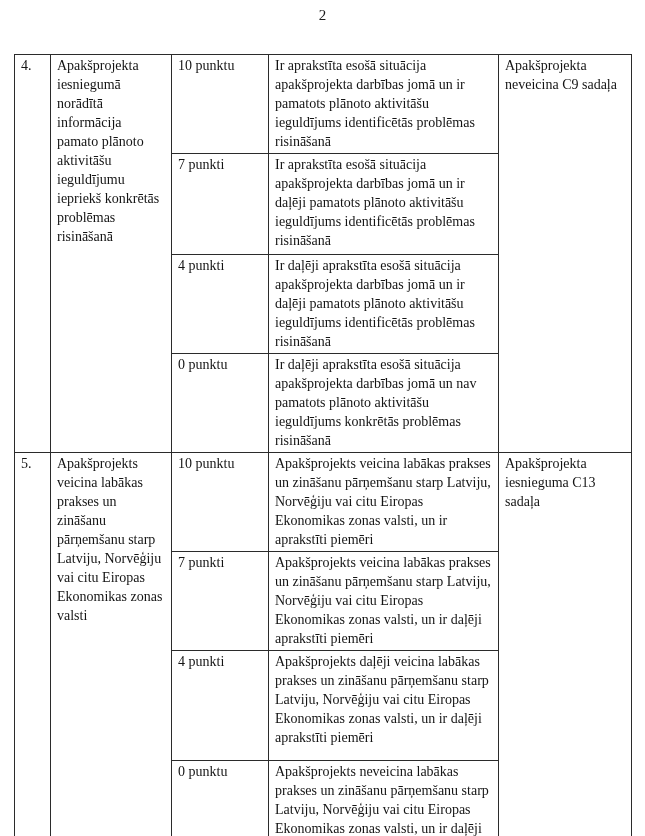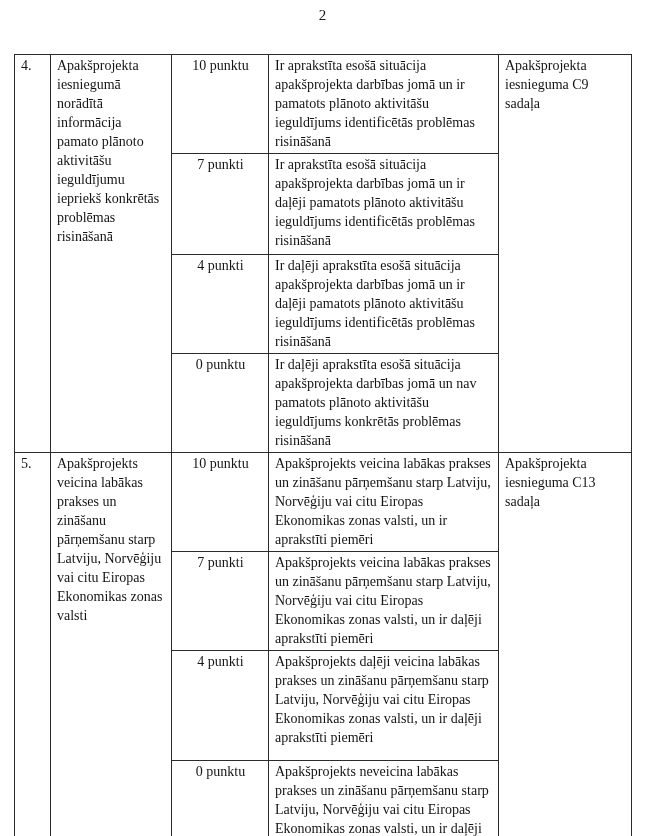--- a/index.html
+++ b/index.html
@@ -38,21 +38,21 @@
     padding: 1px 5px 2px 6px;
     color: #141414;
     word-wrap: break-word;
   }
   col.c-num { width: 36px; }
   col.c-crit { width: 121px; }
   col.c-pts { width: 97px; }
   col.c-desc { width: 230px; }
   col.c-ref { width: 133px; }
   td.num { padding-left: 7px; }
-  td.pts { text-align: center; padding-left: 2px; padding-right: 2px; }
+  td.pts { padding-left: 2px; padding-right: 2px; }
   tr.h90  { height: 90px; }
   tr.h101 { height: 101px; }
   tr.h97  { height: 97px; }
   tr.h92  { height: 92px; }
   tr.h110 { height: 110px; }
   tr.h88  { height: 88px; }
 </style>
 </head>
 <body>
 
@@ -68,21 +68,21 @@
       <col class="c-desc">
       <col class="c-ref">
     </colgroup>
     <tbody>
 
       <tr class="h90">
         <td class="num" rowspan="4">4.</td>
         <td rowspan="4">Apakšprojekta iesniegumā norādītā informācija pamato plānoto aktivitāšu ieguldījumu iepriekš konkrētās problēmas risināšanā</td>
         <td class="pts">10 punktu</td>
         <td>Ir aprakstīta esošā situācija apakšprojekta darbības jomā un ir pamatots plānoto aktivitāšu ieguldījums identificētās problēmas risināšanā</td>
-        <td rowspan="4">Apakšprojekta iesnieguma C9 sadaļa</td>
+        <td rowspan="4">Apakšprojekta neveicina C9 sadaļa</td>
       </tr>
       <tr class="h101">
         <td class="pts">7 punkti</td>
         <td>Ir aprakstīta esošā situācija apakšprojekta darbības jomā un ir daļēji pamatots plānoto aktivitāšu ieguldījums identificētās problēmas risināšanā</td>
       </tr>
       <tr class="h97">
         <td class="pts">4 punkti</td>
         <td>Ir daļēji aprakstīta esošā situācija apakšprojekta darbības jomā un ir daļēji pamatots plānoto aktivitāšu ieguldījums identificētās problēmas risināšanā</td>
       </tr>
       <tr class="h97">

